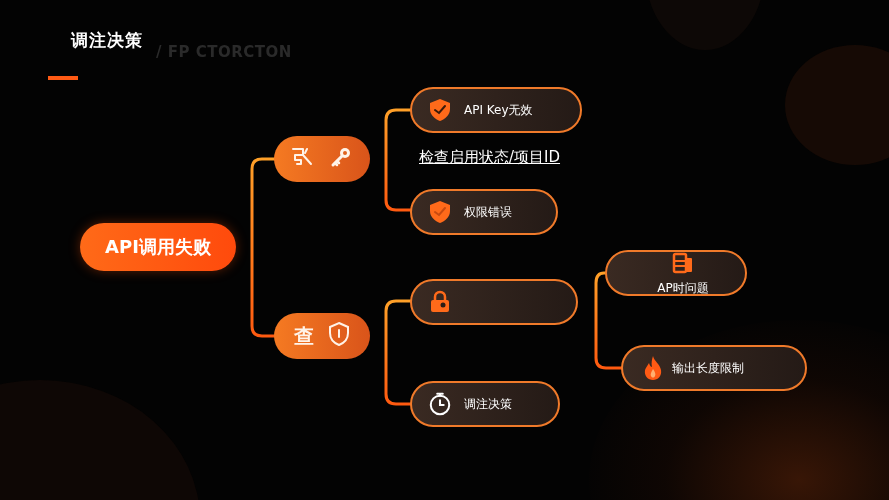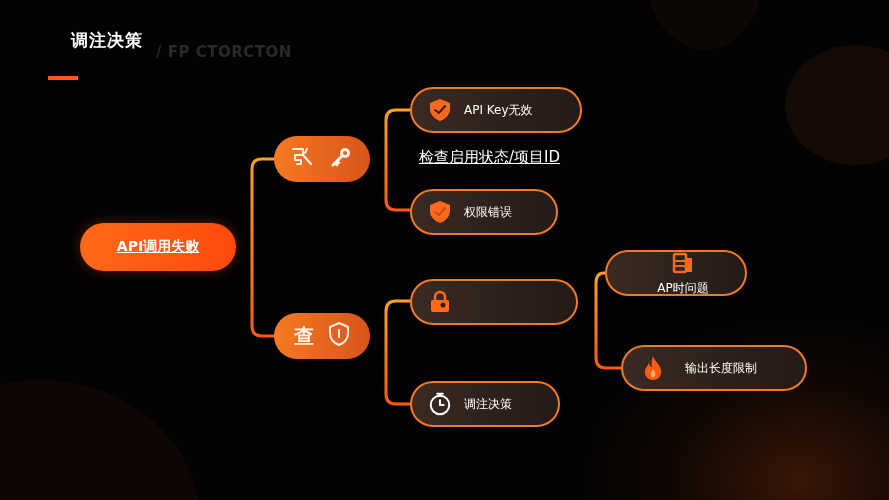--- a/index.html
+++ b/index.html
@@ -12,22 +12,22 @@
     .glow { position: absolute; right: -120px; bottom: -140px; width: 420px; height: 320px; border-radius: 50%;
             background: radial-gradient(ellipse at center, rgba(120,45,10,0.45) 0%, rgba(60,20,5,0.2) 45%, rgba(0,0,0,0) 75%); }
     .title { position: absolute; left: 47px; top: 29px; font-size: 17px; font-weight: bold; letter-spacing: 1px; color: #fff; margin-left: 24px; }
     .subtitle { position: absolute; left: 156px; top: 43px; font-size: 15px; font-weight: bold; color: #2a2a2a; letter-spacing: 0.5px; }
     .title-bar { position: absolute; left: 48px; top: 76px; width: 30px; height: 4px; background: #ff5a14; }
 
     svg.lines { position: absolute; left: 0; top: 0; }
 
     .root { position: absolute; left: 80px; top: 223px; width: 156px; height: 48px; border-radius: 24px;
             background: linear-gradient(90deg, #ff6a18 0%, #ff4a0c 100%);
-            display: flex; align-items: center; justify-content: center; font-size: 14px; font-weight: bold;
-            box-shadow: 0 0 12px rgba(255,80,10,0.35); text-decoration: underline; }
+            display: flex; align-items: center; justify-content: center; font-size: 18px; font-weight: bold;
+            box-shadow: 0 0 12px rgba(255,80,10,0.35); }
     .branch { position: absolute; width: 96px; height: 46px; border-radius: 23px;
               background: linear-gradient(90deg, #f57a22 0%, #d9541a 100%);
               display: flex; align-items: center; justify-content: center; gap: 14px; }
     .branch .glyph { font-size: 20px; font-weight: bold; color: #fff3e8; }
     .leaf { position: absolute; height: 46px; border-radius: 23px; border: 2px solid #f07a2a;
             background: linear-gradient(90deg, #3a2a22 0%, #241a16 100%);
             display: flex; align-items: center; padding-left: 16px; gap: 12px; font-size: 12px; color: #fff; }
     .leaf .icon { width: 24px; height: 24px; display: flex; align-items: center; justify-content: center; }
     .note { position: absolute; left: 419px; top: 148px; font-size: 15px; color: #fff; text-decoration: underline; }
   </style>
@@ -145,21 +145,21 @@
   <span class="icon">
     <svg width="22" height="22" viewBox="0 0 22 22">
       <rect x="2" y="2" width="12" height="18" rx="1.5" fill="none" stroke="#ff6a1a" stroke-width="2.5"></rect>
       <path d="M2 9 H14 M2 14 H14" stroke="#ff6a1a" stroke-width="2"></path>
       <rect x="14" y="6" width="6" height="14" rx="1" fill="#ff6a1a"></rect>
     </svg>
   </span>
   <span>AP时问题</span>
 </div>
 
-<div class="leaf" style="left:621px; top:345px; width:186px; padding-left:18px; gap:20px;">
+<div class="leaf" style="left:621px; top:345px; width:186px; padding-left:18px; gap:7px;">
   <span class="icon">
     <svg width="22" height="26" viewBox="0 0 22 26">
       <path d="M11 1 C12 6 18 9 19 15 C20 21 16 25 11 25 C6 25 2 21 3 15 C4 12 6 10 7 8 C8 11 9 12 10 12 C9 8 10 4 11 1 Z" fill="#ff5a14"></path>
       <path d="M11 14 C13 17 14 19 13 21 C12 23 10 23 9 21 C8 19 10 16 11 14 Z" fill="#ffb070"></path>
     </svg>
   </span>
   <span>输出长度限制</span>
 </div>
 
 </body></html>

